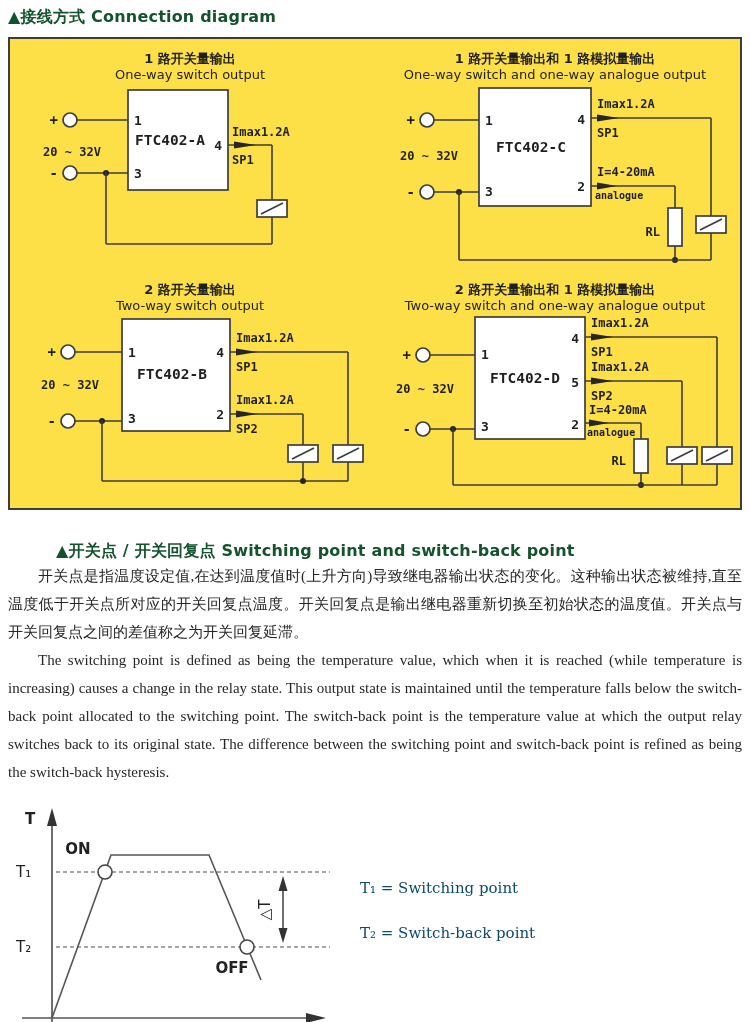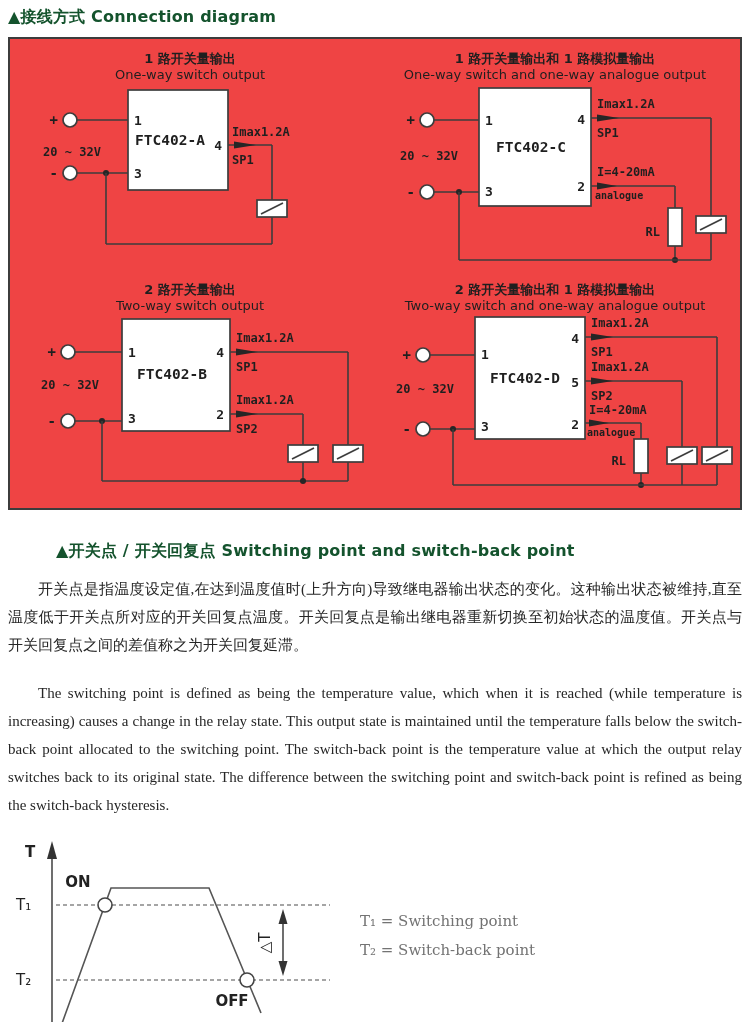--- a/index.html
+++ b/index.html
@@ -8,55 +8,55 @@
     padding: 4px 8px 0 8px; color: #1c1c1c;
     font-family: "DejaVu Sans", "Liberation Sans", sans-serif;
   }
   .sec-title {
     font: bold 16px/22px "DejaVu Sans", sans-serif;
     color: #14532d; letter-spacing: 0.2px; margin: 2px 0 0 0;
   }
   .diagram-box {
     margin-top: 9px; border: 2px solid #3c3c3c; height: 460px;
     display: grid; grid-template-columns: 1fr 1fr; align-content: start;
-    padding-top: 9px; background: #ef4444;
+    padding-top: 9px; background: #fde047;
   }
   .tile { width: 365px; height: 225px; }
   
   .w   { stroke: #3d3d3d; stroke-width: 1.6; fill: none; }
   .box { stroke: #3d3d3d; stroke-width: 1.7; fill: #fff; }
   .dot { fill: #262626; stroke: none; }
   .arr { fill: #262626; stroke: none; }
   text { fill: #1f1f1f; }
   .tcn  { font: bold 13px "DejaVu Sans", sans-serif; }
   .ten  { font: 13px "DejaVu Sans", sans-serif; }
   .lbl  { font: bold 12px "DejaVu Sans Mono", monospace; }
   .sm   { font: bold 10px "DejaVu Sans Mono", monospace; }
   .pin  { font: bold 13px "DejaVu Sans Mono", monospace; }
   .mdl  { font: bold 14.5px "DejaVu Sans Mono", monospace; }
   .sign { font: bold 14px "DejaVu Sans Mono", monospace; }
   .h2 { margin-top: 30px; margin-left: 48px; }
   .para {
     font: 15px/28px "Liberation Serif", serif; color: #262626;
     text-align: justify; text-indent: 2em; margin: 0;
   }
-  .para-cn { margin-top: 13px; font-weight: 500; }
-  .para-en { margin-top: 20px; }
+  .para-cn { font-weight: 500; }
+  .para-en { }
   .bottom { display: flex; margin-top: 12px; }
   .graph-wrap { width: 340px; flex: none; }
   .gaxis  { stroke: #555; stroke-width: 1.7; fill: none; }
   .gdash  { stroke: #888; stroke-width: 1.6; fill: none; stroke-dasharray: 4 3; }
   .gcurve { stroke: #555; stroke-width: 1.6; fill: none; }
   .gpt    { stroke: #444; stroke-width: 1.6; fill: #fff; }
   .garr   { fill: #333; stroke: none; }
   .gtxt   { font: 15px "DejaVu Sans", sans-serif; fill: #222; }
   .gbig   { font: bold 15px "DejaVu Sans", sans-serif; fill: #222; }
   .legend { margin-left: 12px; padding-top: 44px; }
   .legend-row    { font: bold 15px/27px "DejaVu Serif", serif; white-space: pre; color: #222; }
-  .legend-row-en { font: 15px/29px "DejaVu Serif", serif; white-space: pre; color: #737373; }
+  .legend-row-en { font: 15px/29px "DejaVu Serif", serif; white-space: pre; color: #0c4a6e; margin-top: 16px; }
   .legend-en { margin-top: 32px; }
 </style>
 </head>
 <body>
 
 <div class="sec-title">▲接线方式  Connection diagram</div>
 
 <div class="diagram-box">
 
   <svg class="tile" viewBox="0 0 365 225">

